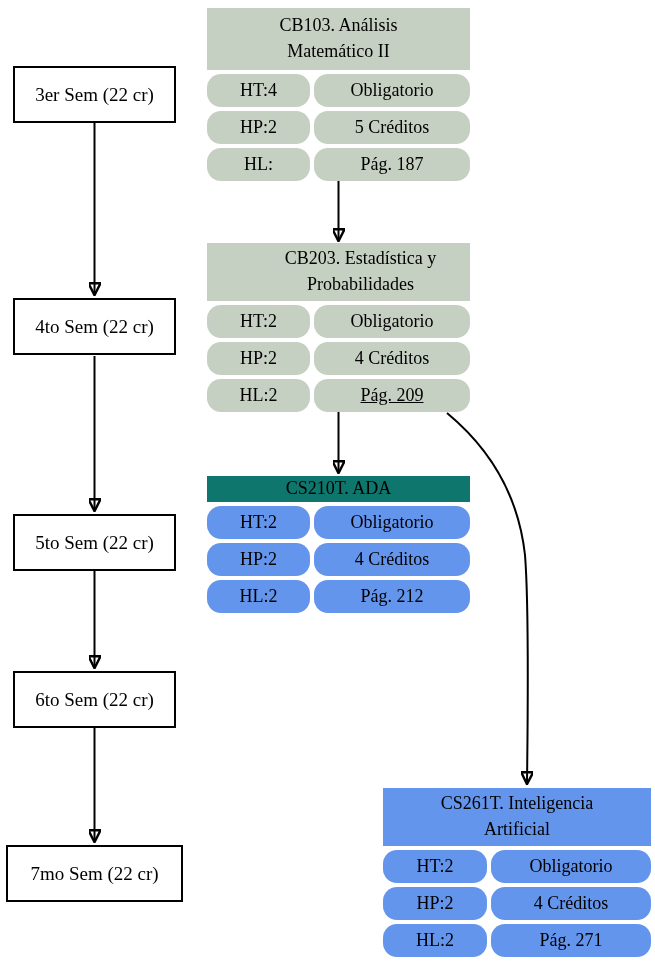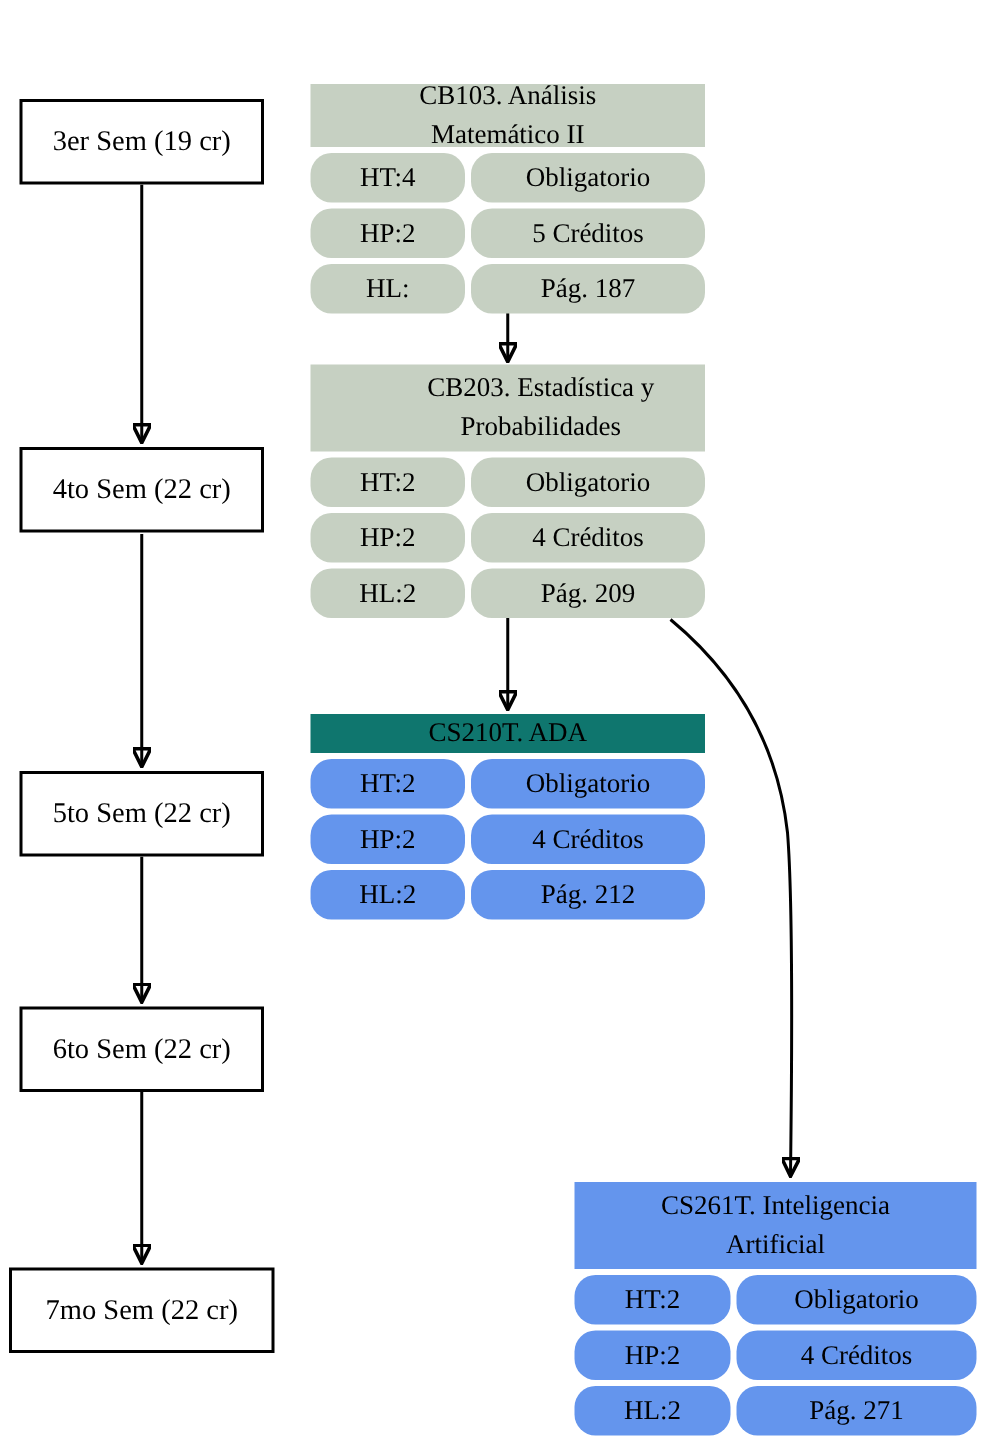--- a/index.html
+++ b/index.html
@@ -66,37 +66,37 @@
     <path d="M94.5 123 L94.5 294" marker-end="url(#arrow)"></path>
     <path d="M94.5 356 L94.5 510" marker-end="url(#arrow)"></path>
     <path d="M94.5 571 L94.5 667" marker-end="url(#arrow)"></path>
     <path d="M94.5 728 L94.5 841" marker-end="url(#arrow)"></path>
     <path d="M338.5 179 L338.5 240" marker-end="url(#arrow)"></path>
     <path d="M338.5 412 L338.5 472" marker-end="url(#arrow)"></path>
     <path d="M447 413 C488 447, 518 492, 525 555 C529 605, 528 705, 527 783" marker-end="url(#arrow)"></path>
   </svg>
 
   <div class="sem-box" style="left:13px; top:66px; width:163px; height:57px;">
-    <span>3er Sem (19 cr)</span>
+    <span>3er Sem (22 cr)</span>
   </div>
   <div class="sem-box" style="left:13px; top:298px; width:163px; height:57px;">
     <span>4to Sem (22 cr)</span>
   </div>
   <div class="sem-box" style="left:13px; top:514px; width:163px; height:57px;">
     <span>5to Sem (22 cr)</span>
   </div>
   <div class="sem-box" style="left:13px; top:671px; width:163px; height:57px;">
     <span>6to Sem (22 cr)</span>
   </div>
   <div class="sem-box" style="left:6px; top:845px; width:177px; height:57px;">
     <span>7mo Sem (22 cr)</span>
   </div>
 
   <div class="course" style="left:207px; top:8px; width:263px;">
-    <div class="cell title-cell" style="height: 42px; background-color: rgb(198, 208, 194); margin-top: 48px;">CB103. Análisis
+    <div class="cell title-cell" style="height: 62px; background-color: rgb(198, 208, 194);">CB103. Análisis
 Matemático II</div>
     <div class="course-row">
       <div class="cell lcol" style="background-color: rgb(198, 208, 194);">HT:4</div>
       <div class="cell rcol" style="background-color: rgb(198, 208, 194);">Obligatorio</div>
     </div>
     <div class="course-row">
       <div class="cell lcol" style="background-color: rgb(198, 208, 194);">HP:2</div>
       <div class="cell rcol" style="background-color: rgb(198, 208, 194);">5 Créditos</div>
     </div>
     <div class="course-row">
@@ -111,21 +111,21 @@
     <div class="course-row">
       <div class="cell lcol" style="background-color: rgb(198, 208, 194);">HT:2</div>
       <div class="cell rcol" style="background-color: rgb(198, 208, 194);">Obligatorio</div>
     </div>
     <div class="course-row">
       <div class="cell lcol" style="background-color: rgb(198, 208, 194);">HP:2</div>
       <div class="cell rcol" style="background-color: rgb(198, 208, 194);">4 Créditos</div>
     </div>
     <div class="course-row">
       <div class="cell lcol" style="background-color: rgb(198, 208, 194);">HL:2</div>
-      <div class="cell rcol" style="background-color: rgb(198, 208, 194);">Pág. 209</div>
+      <div class="cell rcol" style="background-color: rgb(198, 208, 194); text-decoration: underline;">Pág. 209</div>
     </div>
   </div>
 
   <div class="course" style="left:207px; top:476px; width:263px;">
     <div class="cell title-cell" style="height: 26px; background-color: #0f766e;">CS210T. ADA</div>
     <div class="course-row">
       <div class="cell lcol" style="background-color: rgb(100, 149, 237);">HT:2</div>
       <div class="cell rcol" style="background-color: rgb(100, 149, 237);">Obligatorio</div>
     </div>
     <div class="course-row">

